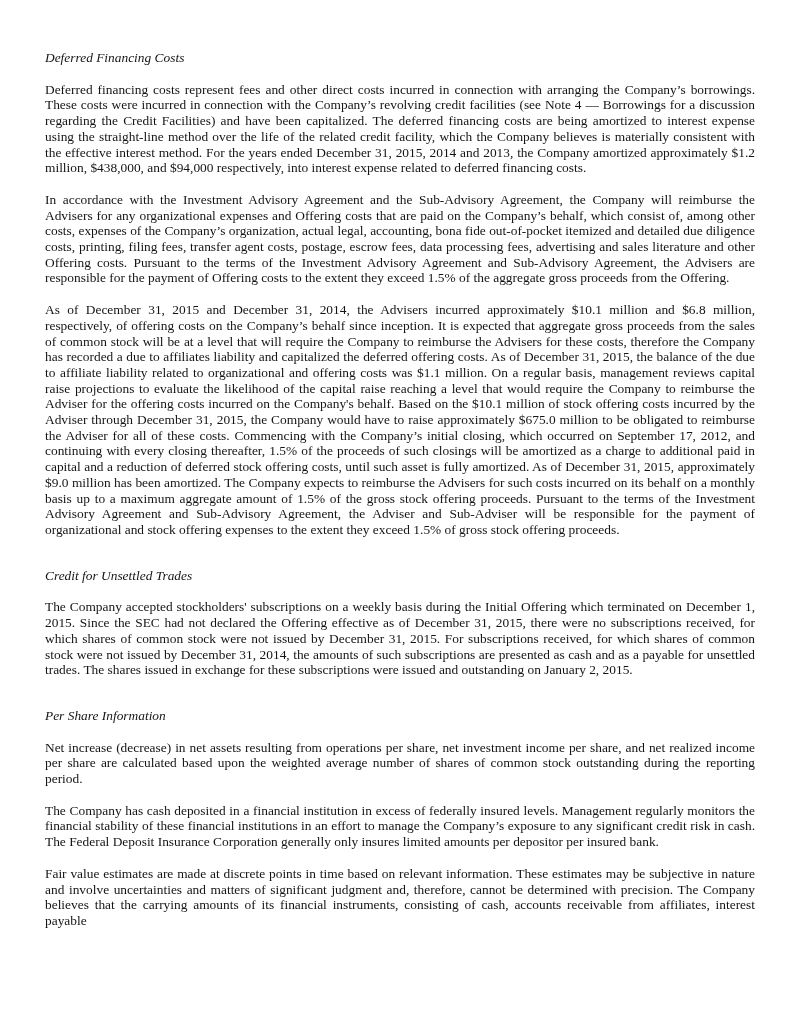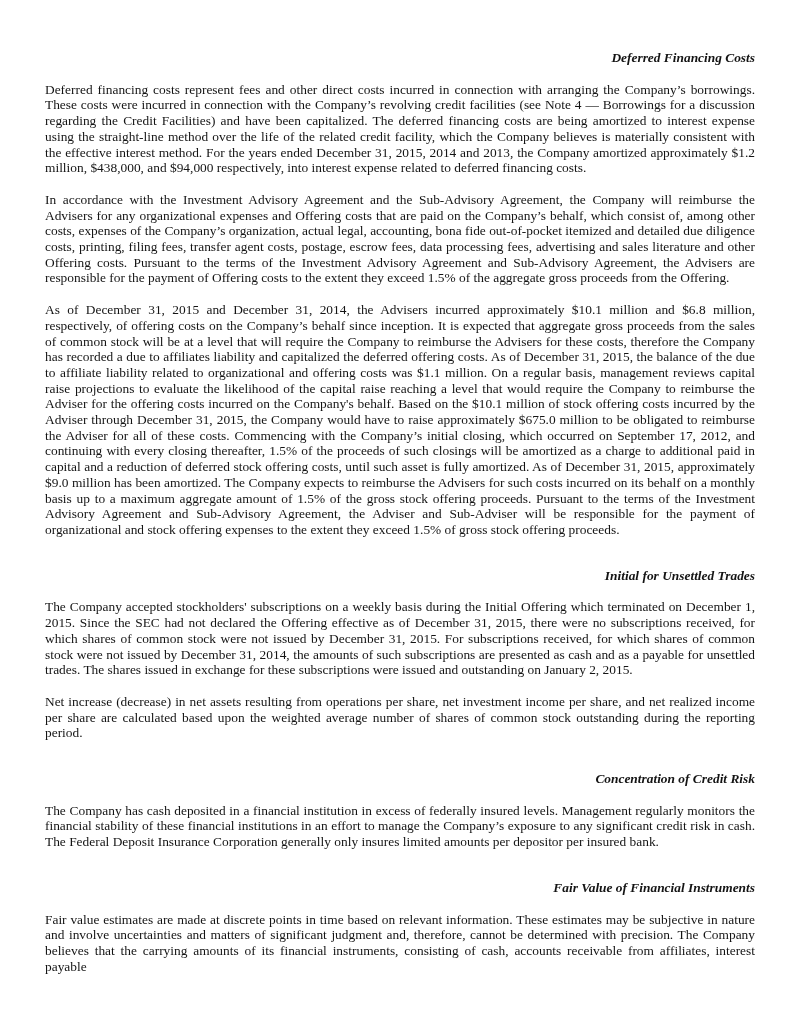--- a/index.html
+++ b/index.html
@@ -12,25 +12,25 @@
     color: #141414;
     font-family: "Liberation Serif", "DejaVu Serif", serif;
     font-size: 13.4px;
     line-height: 15.7px;
     display: flex;
     flex-direction: column;
   }
   .section { margin: 0; }
   .section-heading {
     font-style: italic;
-    font-weight: bold;
+    font-weight: normal;
     font-size: 13.4px;
     line-height: 15.7px;
     margin: 14px 0 16px 0;
-    text-align: right;
+    text-align: left;
   }
   .section:first-of-type .section-heading { margin-top: 0; }
   .para {
     margin: 0 0 16px 0;
     text-align: justify;
   }
   .italic-run { }
 </style>
 </head>
 <body>
@@ -41,31 +41,30 @@
     <h2 class="section-heading">Deferred Financing Costs</h2>
     <p class="para"><span>Deferred financing costs represent fees and other direct costs incurred in connection with arranging the Company’s borrowings. These costs were incurred in connection with the Company’s revolving credit facilities (see Note 4 — </span><span class="italic-run">Borrowings</span><span> for a discussion regarding the Credit Facilities) and have been capitalized. The deferred financing costs are being amortized to interest expense using the straight-line method over the life of the related credit facility, which the Company believes is materially consistent with the effective interest method. For the years ended December 31, 2015, 2014 and 2013, the Company amortized approximately $1.2 million, $438,000, and $94,000 respectively, into interest expense related to deferred financing costs.</span></p>
   </div>
 
   <div class="section">
     <p class="para">In accordance with the Investment Advisory Agreement and the Sub-Advisory Agreement, the Company will reimburse the Advisers for any organizational expenses and Offering costs that are paid on the Company’s behalf, which consist of, among other costs, expenses of the Company’s organization, actual legal, accounting, bona fide out-of-pocket itemized and detailed due diligence costs, printing, filing fees, transfer agent costs, postage, escrow fees, data processing fees, advertising and sales literature and other Offering costs. Pursuant to the terms of the Investment Advisory Agreement and Sub-Advisory Agreement, the Advisers are responsible for the payment of Offering costs to the extent they exceed 1.5% of the aggregate gross proceeds from the Offering.</p>
     <p class="para">As of December 31, 2015 and December 31, 2014, the Advisers incurred approximately $10.1 million and $6.8 million, respectively, of offering costs on the Company’s behalf since inception. It is expected that aggregate gross proceeds from the sales of common stock will be at a level that will require the Company to reimburse the Advisers for these costs, therefore the Company has recorded a due to affiliates liability and capitalized the deferred offering costs. As of December 31, 2015, the balance of the due to affiliate liability related to organizational and offering costs was $1.1 million. On a regular basis, management reviews capital raise projections to evaluate the likelihood of the capital raise reaching a level that would require the Company to reimburse the Adviser for the offering costs incurred on the Company's behalf.  Based on the $10.1 million of stock offering costs incurred by the Adviser through December 31, 2015, the Company would have to raise approximately $675.0 million to be obligated to reimburse the Adviser for all of these costs. Commencing with the Company’s initial closing, which occurred on September 17, 2012, and continuing with every closing thereafter, 1.5% of the proceeds of such closings will be amortized as a charge to additional paid in capital and a reduction of deferred stock offering costs, until such asset is fully amortized. As of December 31, 2015, approximately $9.0 million has been amortized. The Company expects to reimburse the Advisers for such costs incurred on its behalf on a monthly basis up to a maximum aggregate amount of 1.5% of the gross stock offering proceeds. Pursuant to the terms of the Investment Advisory Agreement and Sub-Advisory Agreement, the Adviser and Sub-Adviser will be responsible for the payment of organizational and stock offering expenses to the extent they exceed 1.5% of gross stock offering proceeds.</p>
   </div>
 
   <div class="section">
-    <h2 class="section-heading">Initial for Unsettled Trades</h2>
+    <h2 class="section-heading">Credit for Unsettled Trades</h2>
     <p class="para">The Company accepted stockholders' subscriptions on a weekly basis during the Initial Offering which terminated on December 1, 2015. Since the SEC had not declared the Offering effective as of December 31, 2015, there were no subscriptions received, for which shares of common stock were not issued by December 31, 2015. For subscriptions received, for which shares of common stock were not issued by December 31, 2014, the amounts of such subscriptions are presented as cash and as a payable for unsettled trades. The shares issued in exchange for these subscriptions were issued and outstanding on January 2, 2015.</p>
   </div>
 
   <div class="section">
+    <h2 class="section-heading">Per Share Information</h2>
     <p class="para">Net increase (decrease) in net assets resulting from operations per share, net investment income per share, and net realized income per share are calculated based upon the weighted average number of shares of common stock outstanding during the reporting period.</p>
   </div>
 
   <div class="section">
-    <h2 class="section-heading">Concentration of Credit Risk</h2>
     <p class="para">The Company has cash deposited in a financial institution in excess of federally insured levels. Management regularly monitors the financial stability of these financial institutions in an effort to manage the Company’s exposure to any significant credit risk in cash. The Federal Deposit Insurance Corporation generally only insures limited amounts per depositor per insured bank.</p>
   </div>
 
   <div class="section">
-    <h2 class="section-heading">Fair Value of Financial Instruments</h2>
     <p class="para">Fair value estimates are made at discrete points in time based on relevant information. These estimates may be subjective in nature and involve uncertainties and matters of significant judgment and, therefore, cannot be determined with precision. The Company believes that the carrying amounts of its financial instruments, consisting of cash, accounts receivable from affiliates, interest payable</p>
   </div>
 
 </div>
 
 </body></html>

